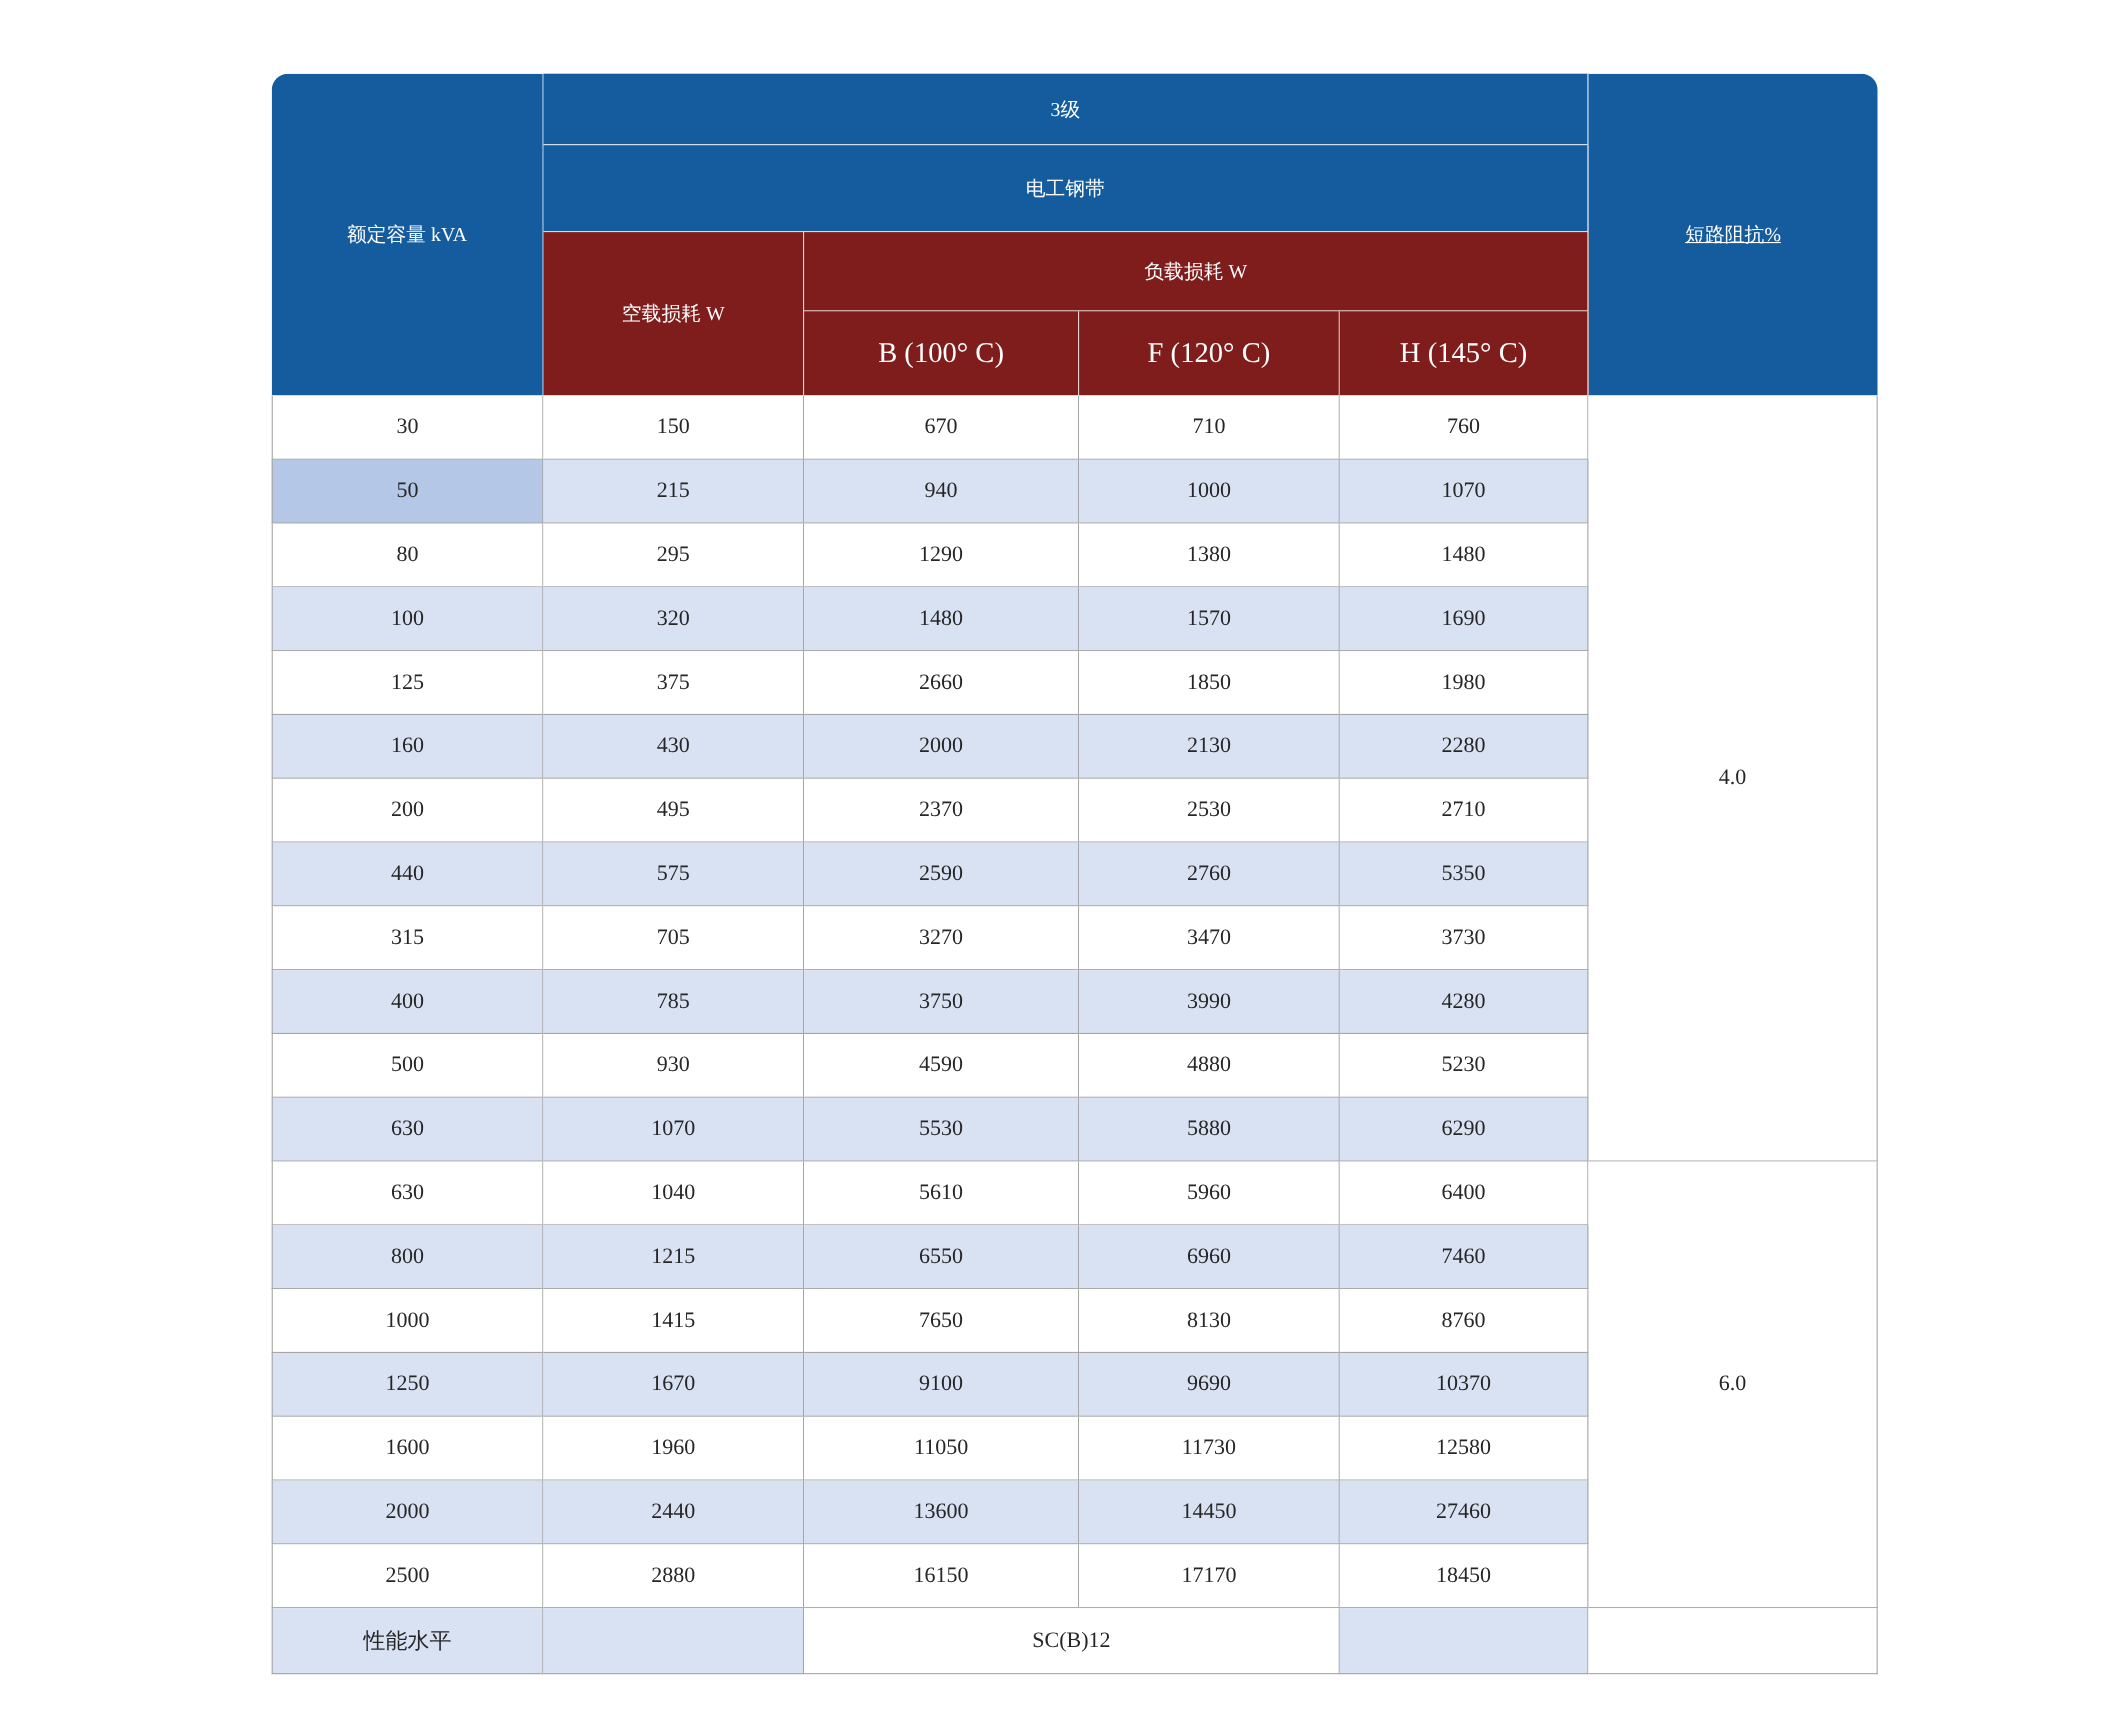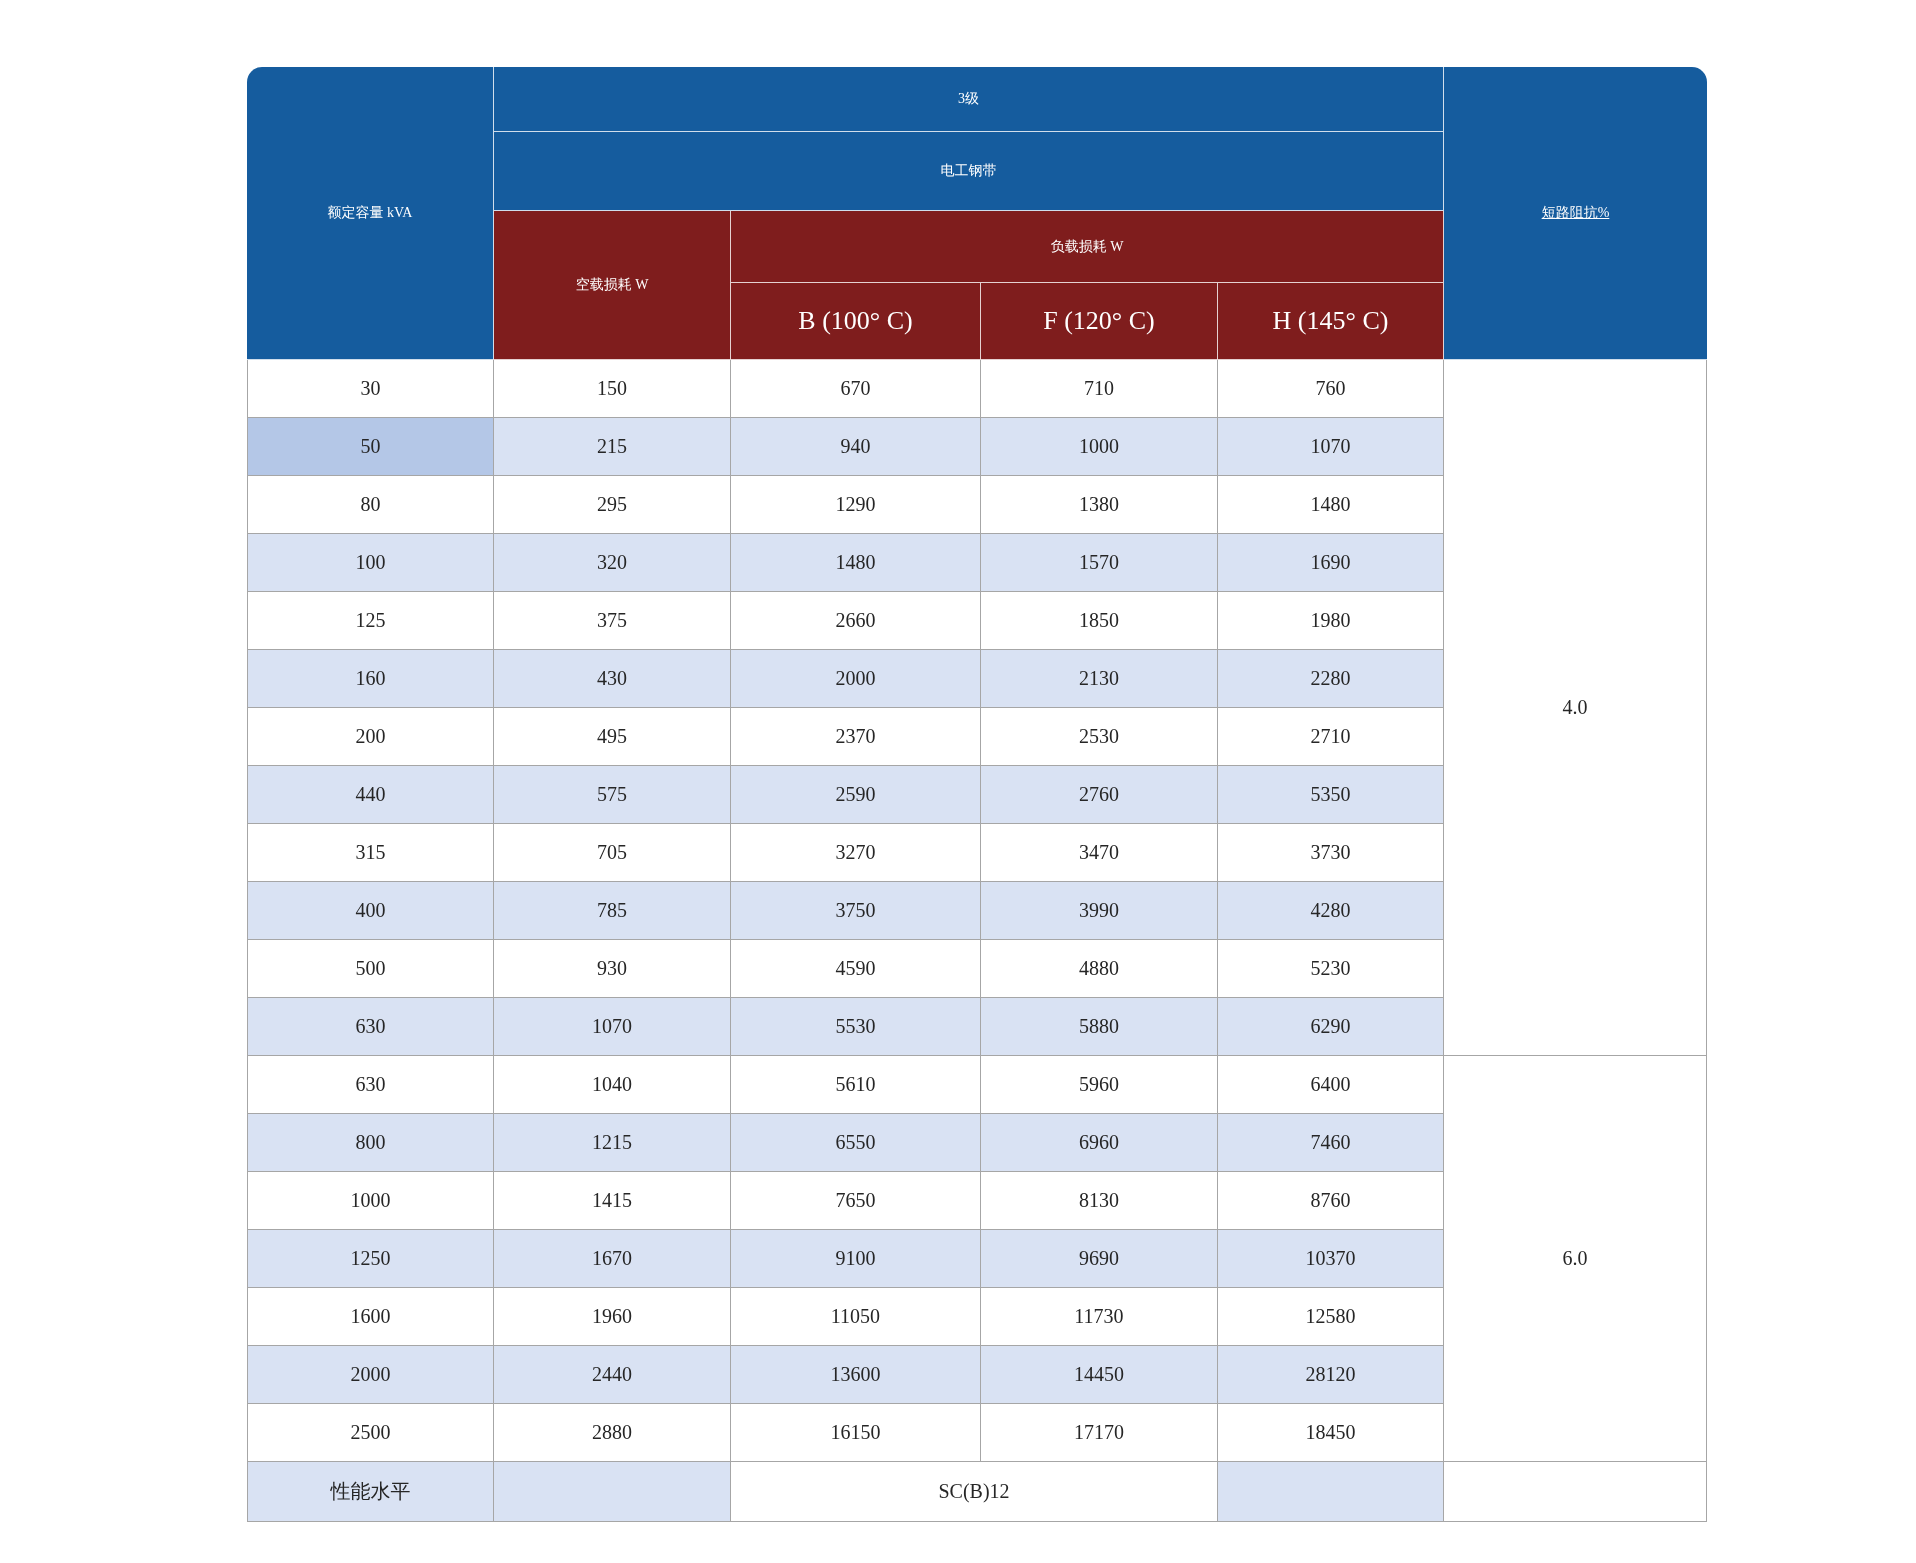--- a/index.html
+++ b/index.html
@@ -8,21 +8,21 @@
 
   .spec-table{
     position:absolute;left:247px;top:67px;
     border-collapse:separate;border-spacing:0;table-layout:fixed;
     width:1460px;
   }
 
   
   th{
     font-weight:normal;color:#ffffff;text-align:center;vertical-align:middle;
-    font-size:14px;padding:0;
+    font-size:18px;padding:0;
     border-right:1px solid rgba(255,255,255,.8);
     border-bottom:1px solid rgba(255,255,255,.8);
   }
   th.dark{background:#155C9E;}
   th.mid{background:#7f1d1d;}
   th.corner-left{border-top-left-radius:15px;border-left:none;}
   th.corner-right{border-top-right-radius:15px;border-right:none;text-decoration:underline;}
   tr.h-row1 th{height:64px;}
   tr.h-row2 th{height:78px;}
   tr.h-row3 th{height:71px;}
@@ -199,21 +199,21 @@
         <td>1960</td>
         <td>11050</td>
         <td>11730</td>
         <td>12580</td>
       </tr>
       <tr class="alt">
         <td>2000</td>
         <td>2440</td>
         <td>13600</td>
         <td>14450</td>
-        <td>28120</td>
+        <td>27460</td>
       </tr>
       <tr>
         <td>2500</td>
         <td>2880</td>
         <td>16150</td>
         <td>17170</td>
         <td>18450</td>
       </tr>
     </tbody>
 

